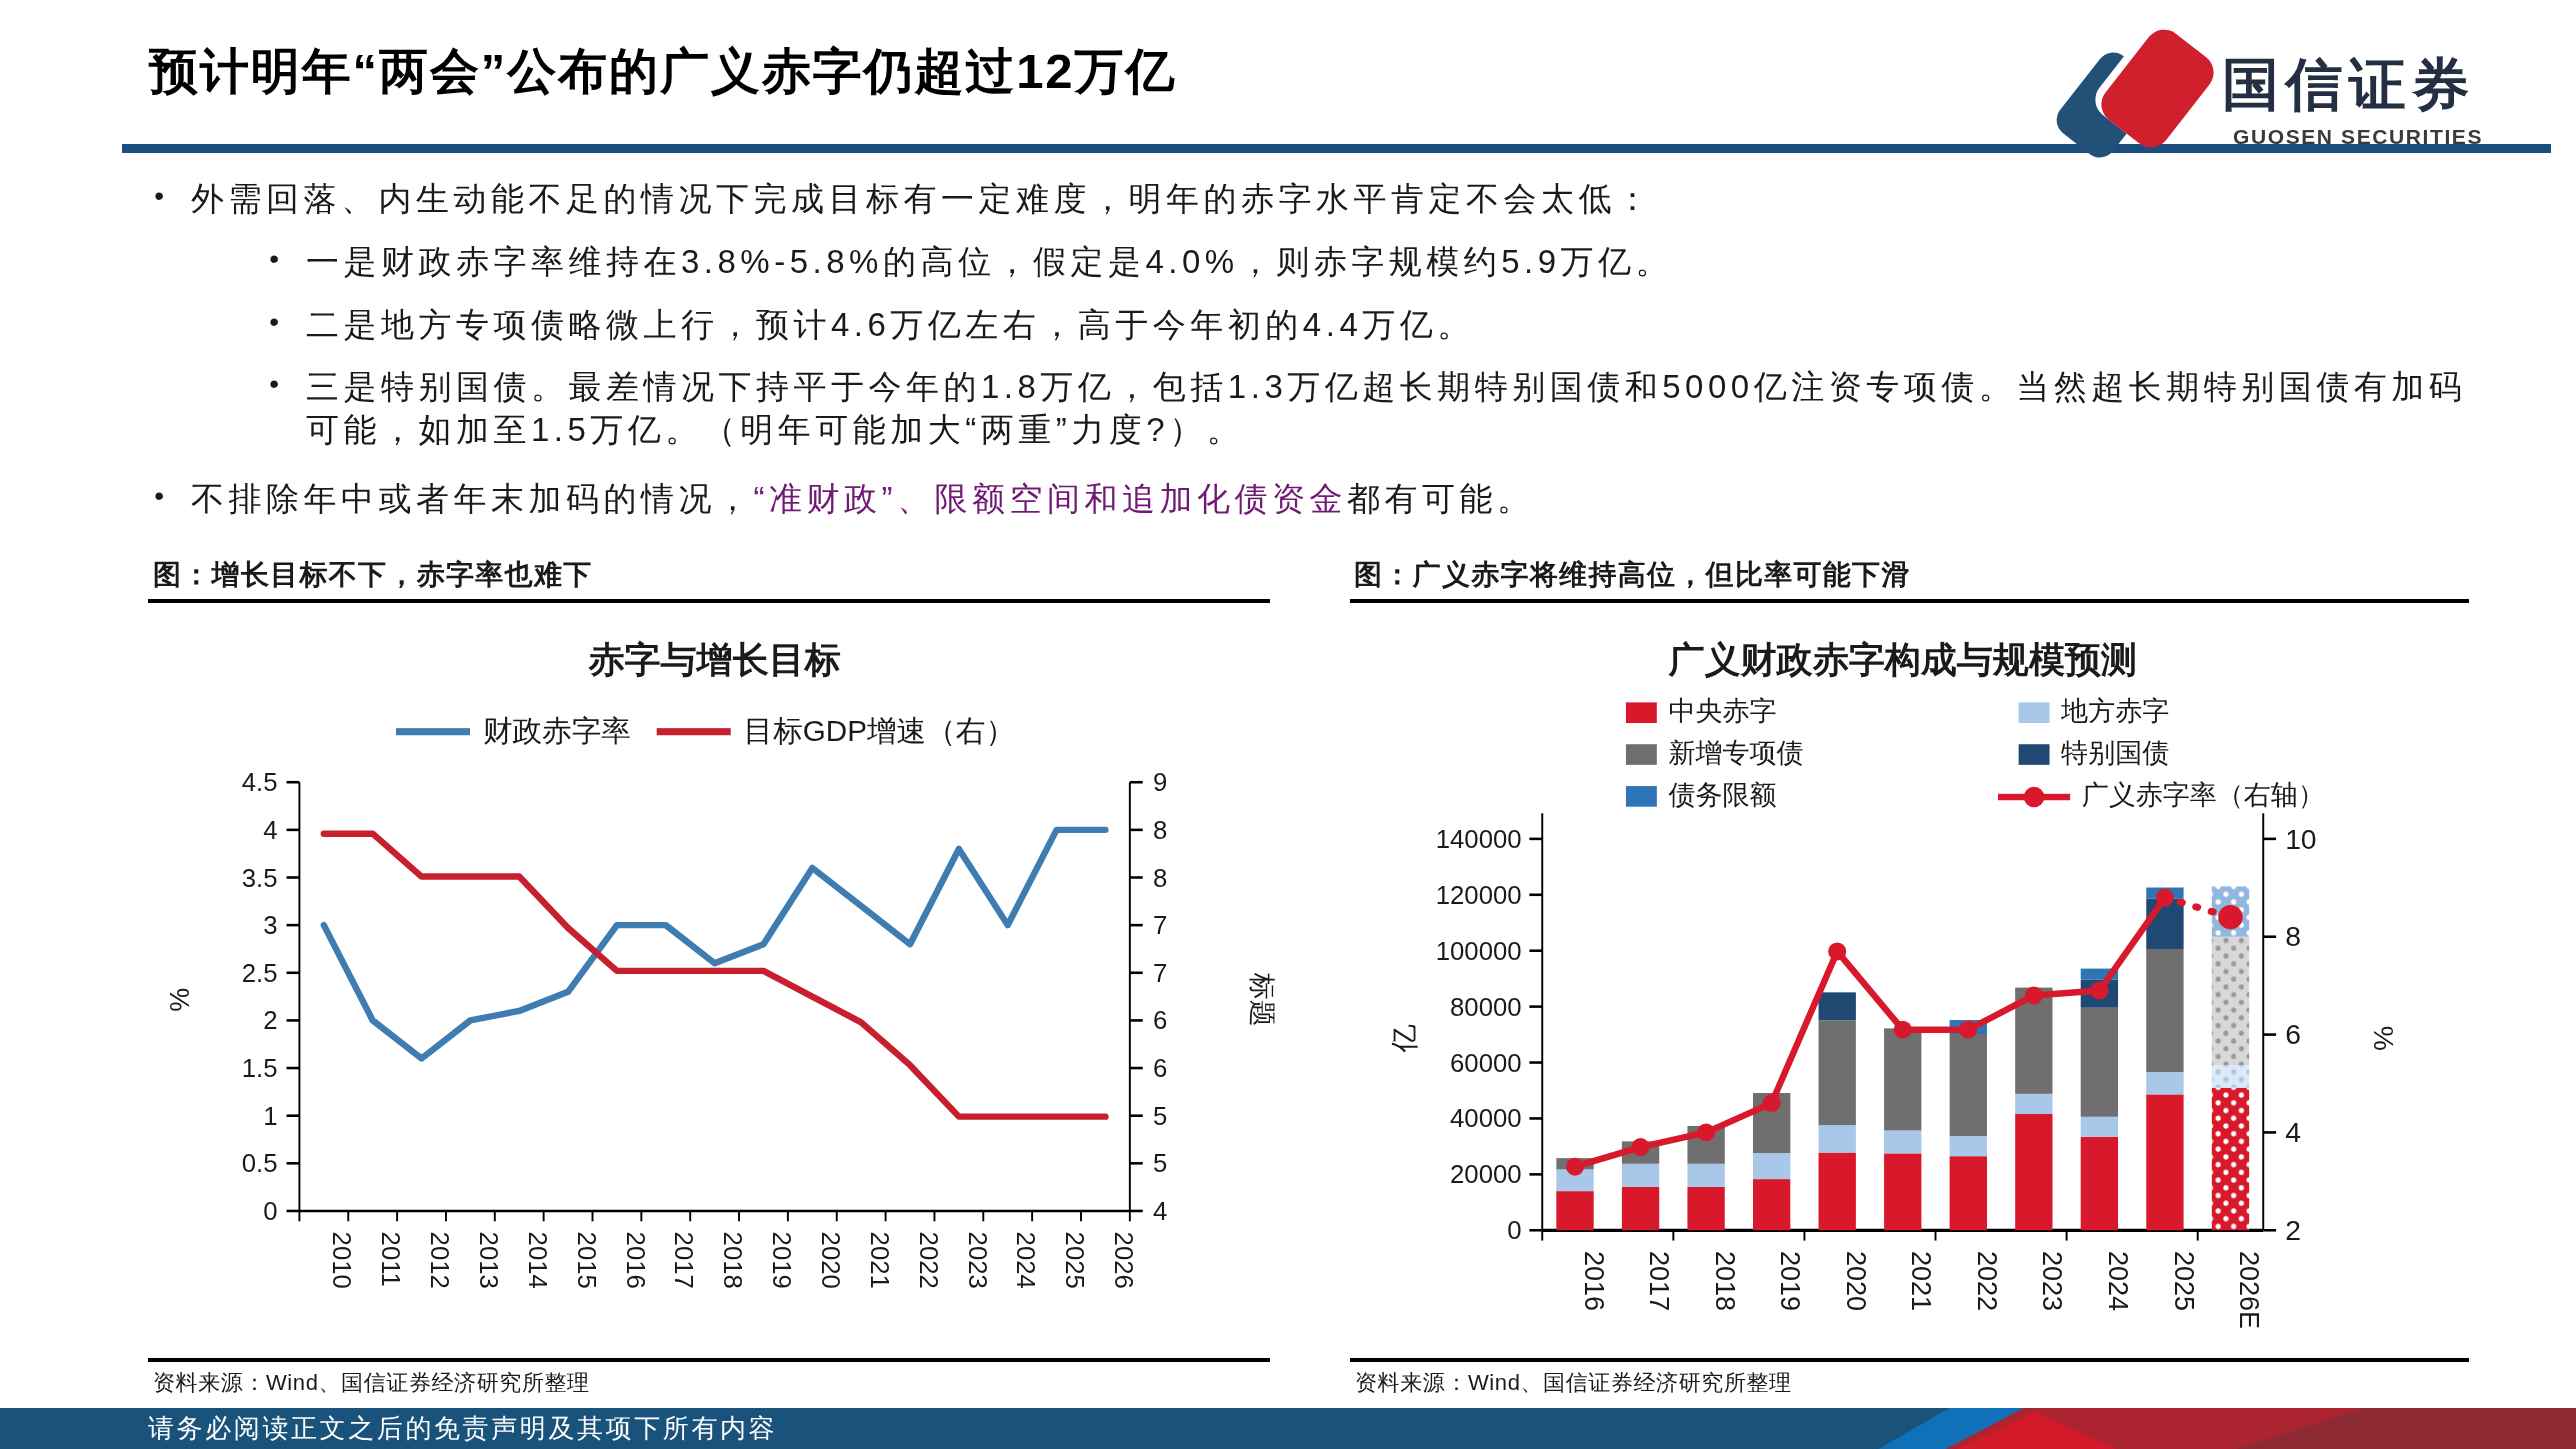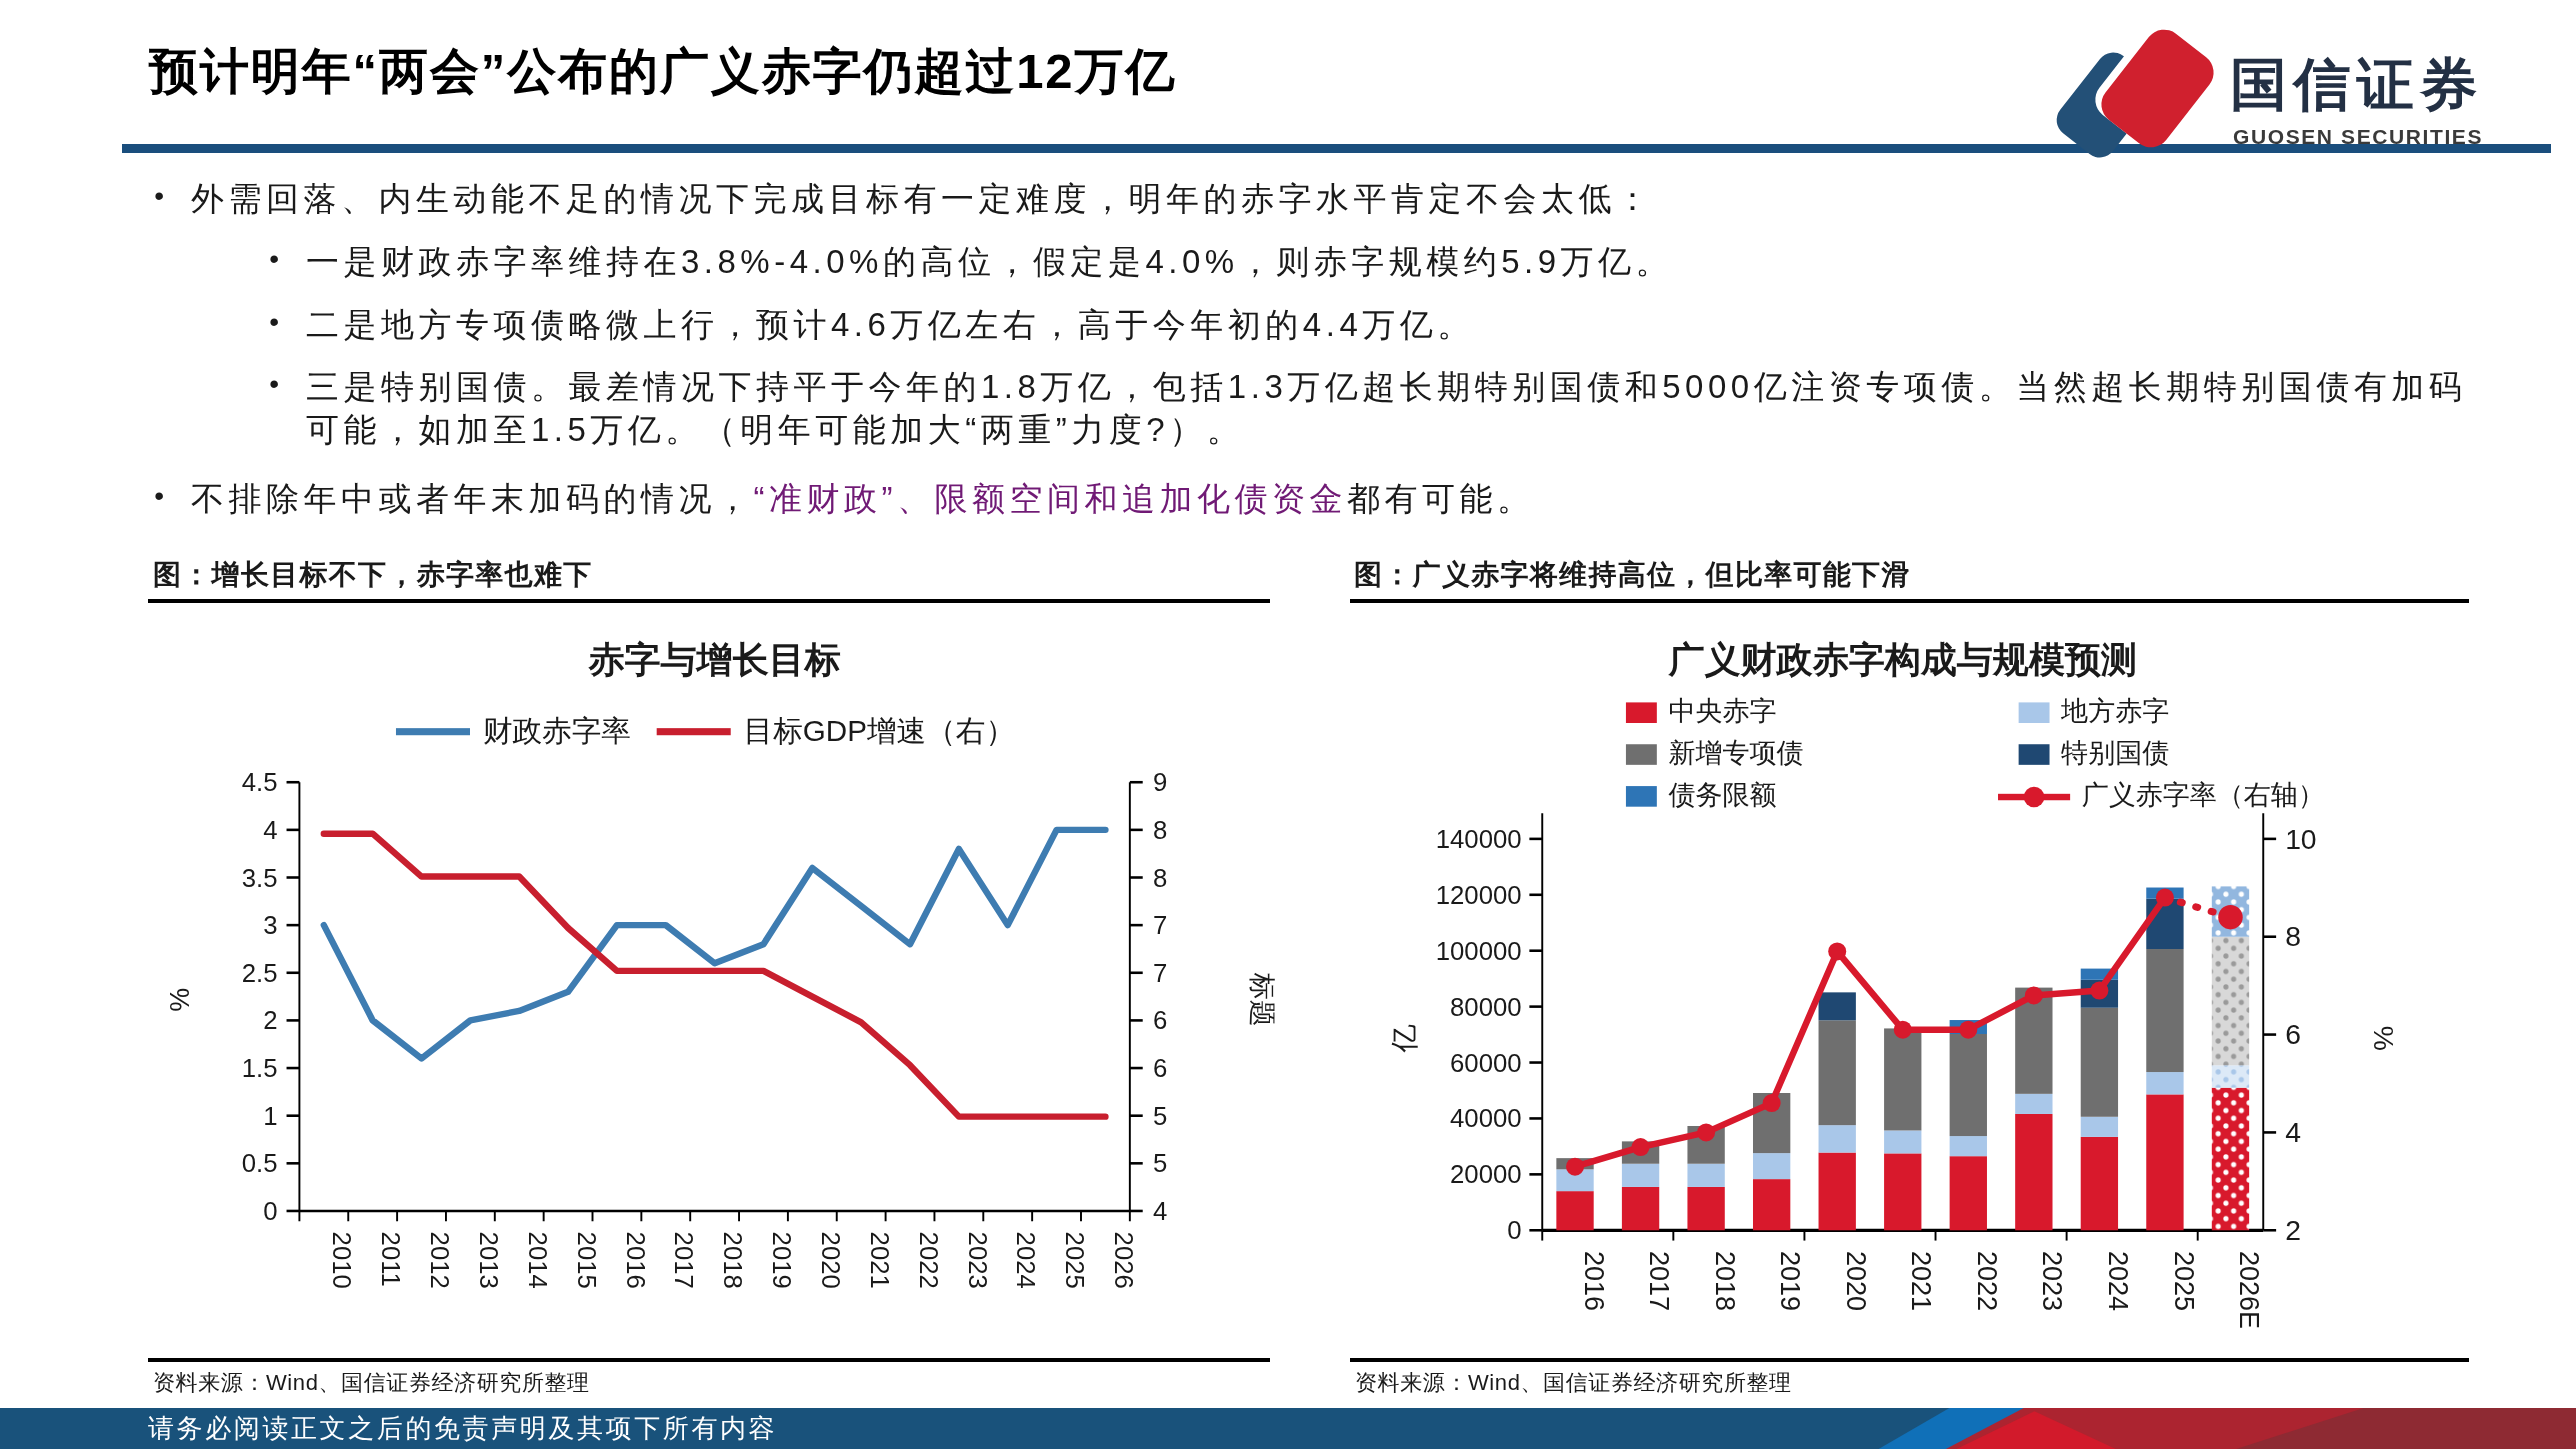--- a/index.html
+++ b/index.html
@@ -5,21 +5,21 @@
   html,body{margin:0;padding:0;background:#888;}
   .slide{position:relative;width:2576px;height:1449px;background:#ffffff;overflow:hidden;
          font-family:"Liberation Sans","DejaVu Sans",sans-serif;color:#1a1a1a;}
   .title{position:absolute;left:149px;top:39px;font-size:49px;font-weight:bold;color:#000;letter-spacing:1.9px;white-space:nowrap;text-align:right;}
   .title-rule{position:absolute;left:122px;top:144px;width:2429px;height:9px;}
   
   .logo{position:absolute;left:2064px;top:28px;width:489px;height:148px;}
   .emblem{position:absolute;left:0;top:0;width:148px;height:148px;}
   .emblem .blue{position:absolute;left:9px;top:28px;width:67px;height:98px;border-radius:16.7px;transform:rotate(38deg);}
   .emblem .red{position:absolute;left:55px;top:6.4px;width:77px;height:109px;border-radius:19.3px;transform:rotate(38deg);box-shadow:-7.7px 0 0 #ffffff;}
-  .logo .cn{position:absolute;left:166px;top:19.3px;font-size:57px;font-weight:bold;letter-spacing:6.4px;white-space:nowrap;}
+  .logo .cn{position:absolute;left:158px;top:19.3px;font-size:57px;font-weight:bold;letter-spacing:6.4px;white-space:nowrap;}
   .logo .en{position:absolute;left:169px;top:97px;font-size:21px;font-weight:bold;letter-spacing:1.6px;color:#3a3a3a;white-space:nowrap;}
   
   .bullets{position:absolute;left:132px;top:178px;width:2370px;font-size:33px;letter-spacing:4.5px;line-height:1.3;}
   .b{display:flex;margin-bottom:20.6px;}
   .b .dot{width:59px;text-align:center;flex:none;font-size:28px;}
   .b .txt{flex:1;}
   .sub{padding-left:115px;margin-bottom:19.3px;}
   .hl{color:#701a75;}
   
   .caption{position:absolute;top:556px;font-size:28px;font-weight:600;letter-spacing:1.3px;}
@@ -53,21 +53,21 @@
     <div class="en">GUOSEN SECURITIES</div>
   </div>
 
   <div class="bullets">
     <div class="b">
       <span class="dot">•</span>
       <span class="txt">外需回落、内生动能不足的情况下完成目标有一定难度，明年的赤字水平肯定不会太低：</span>
     </div>
     <div class="b sub">
       <span class="dot">•</span>
-      <span class="txt">一是财政赤字率维持在3.8%-4.0%的高位，假定是4.0%，则赤字规模约5.9万亿。</span>
+      <span class="txt">一是财政赤字率维持在3.8%-5.8%的高位，假定是4.0%，则赤字规模约5.9万亿。</span>
     </div>
     <div class="b sub">
       <span class="dot">•</span>
       <span class="txt">二是地方专项债略微上行，预计4.6万亿左右，高于今年初的4.4万亿。</span>
     </div>
     <div class="b sub" style="margin-bottom:26px;">
       <span class="dot">•</span>
       <span class="txt">三是特别国债。最差情况下持平于今年的1.8万亿，包括1.3万亿超长期特别国债和5000亿注资专项债。当然超长期特别国债有加码可能，如加至1.5万亿。（明年可能加大“两重”力度?）。</span>
     </div>
     <div class="b">

